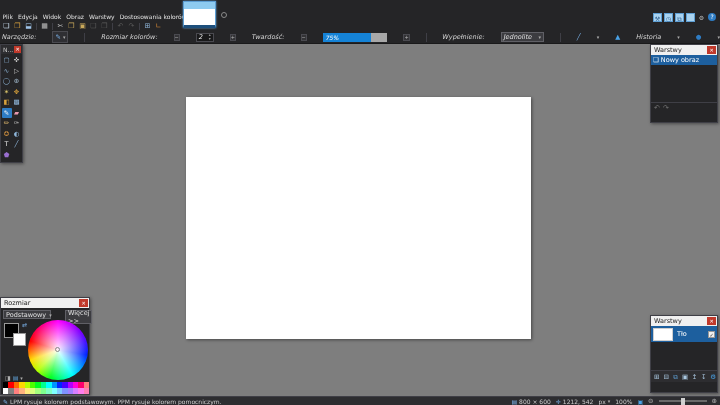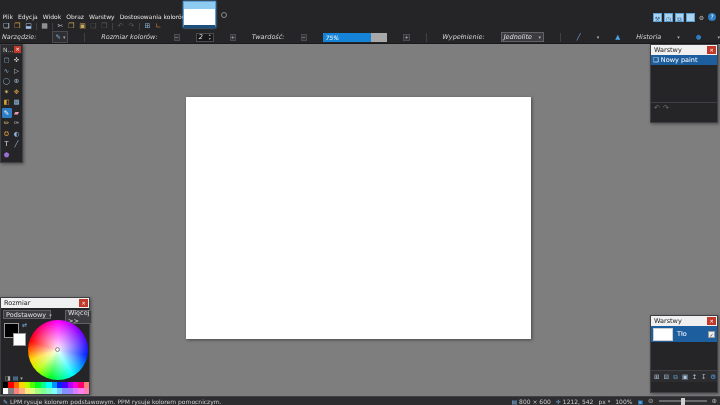--- a/index.html
+++ b/index.html
@@ -310,21 +310,21 @@
       </div>
   </div>
 
   <div id="history-panel" class="abs panel">
     <div class="panel-title">
       <span>Warstwy</span>
       <span class="close-btn">✕</span>
     </div>
     <div id="history-item">
       <span>❏</span>
-      <span>Nowy paint</span>
+      <span>Nowy obraz</span>
     </div>
     <div id="history-body"></div>
     <div id="history-footer">
       <span>↶</span>
       <span>↷</span>
     </div>
   </div>
 
   <div id="layers-panel" class="abs panel">
     <div class="panel-title">

